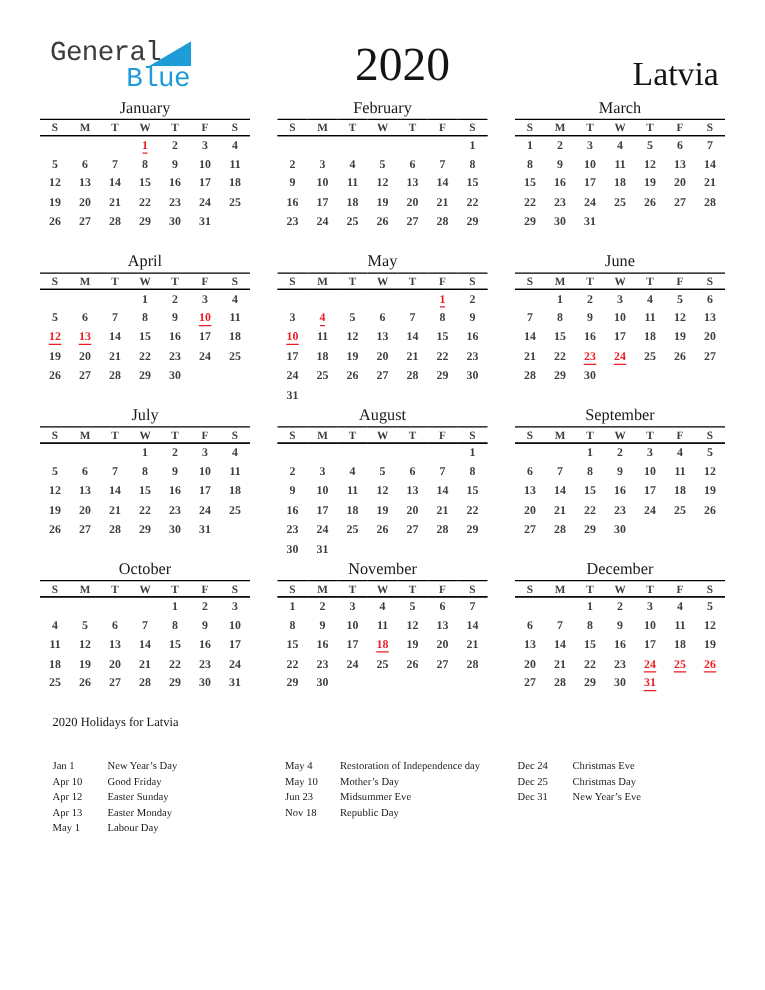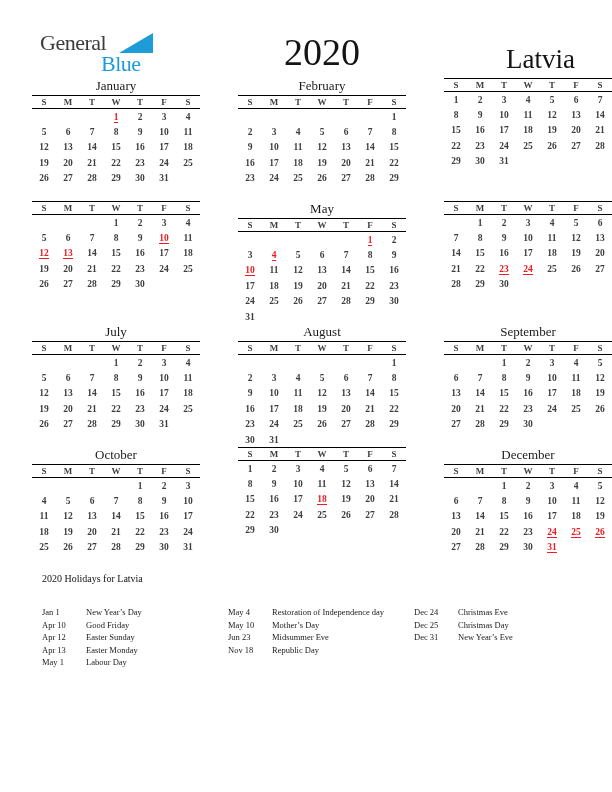--- a/index.html
+++ b/index.html
@@ -11,21 +11,21 @@
   .page{
     position:relative;
     width:612px;height:792px;
     background:#fff;
     font-family:"Liberation Serif", serif;
     overflow:hidden;
   }
   
   .logo{
     position:absolute;left:40px;top:30px;width:120px;height:48px;
-    font-family:Liberation Serif, serif;
+    font-family:Liberation Mono, monospace;
   }
   .logo-general{
     position:absolute;left:0;top:0;
     font-size:22px;color:#3b3b3b;letter-spacing:-0.5px;
   }
   .logo-triangle{position:absolute;left:79px;top:3px;}
   .logo-blue{
     position:absolute;left:61px;top:21px;
     font-size:22px;color:var(--logo-blue);letter-spacing:-0.5px;
   }
@@ -35,21 +35,21 @@
   }
   .country{
     position:absolute;right:37px;top:44px;
     font-size:27px;color:#141414;
   }
   
   .months-grid{
     position:absolute;left:32px;top:78px;width:548px;
     display:grid;
     grid-template-columns:repeat(3,168px);
-    column-gap:38px;
+    column-gap:22px;
     grid-auto-rows:123px;
   }
   .month{width:168px;}
   .month-name{
     text-align:center;font-size:13px;line-height:15px;
     color:#1a1a1a;margin-bottom:2px;
   }
   .month table{
     width:168px;border-collapse:collapse;table-layout:fixed;
   }
@@ -219,20 +219,21 @@
               <td>25</td>
               <td>26</td>
               <td>27</td>
               <td>28</td>
               <td>29</td>
             </tr>
           </tbody>
         </table>
       </div>
       <div class="month">
+        <div class="month-name">March</div>
         <table>
           <thead>
             <tr>
               <th>S</th>
               <th>M</th>
               <th>T</th>
               <th>W</th>
               <th>T</th>
               <th>F</th>
               <th>S</th>
@@ -281,20 +282,21 @@
               <td>31</td>
               <td></td>
               <td></td>
               <td></td>
               <td></td>
             </tr>
           </tbody>
         </table>
       </div>
       <div class="month">
+        <div class="month-name">April</div>
         <table>
           <thead>
             <tr>
               <th>S</th>
               <th>M</th>
               <th>T</th>
               <th>W</th>
               <th>T</th>
               <th>F</th>
               <th>S</th>
@@ -415,20 +417,21 @@
               <td></td>
               <td></td>
               <td></td>
               <td></td>
               <td></td>
             </tr>
           </tbody>
         </table>
       </div>
       <div class="month">
+        <div class="month-name">June</div>
         <table>
           <thead>
             <tr>
               <th>S</th>
               <th>M</th>
               <th>T</th>
               <th>W</th>
               <th>T</th>
               <th>F</th>
               <th>S</th>
@@ -738,20 +741,21 @@
               <td>27</td>
               <td>28</td>
               <td>29</td>
               <td>30</td>
               <td>31</td>
             </tr>
           </tbody>
         </table>
       </div>
       <div class="month">
+        <div class="month-name">November</div>
         <table>
           <thead>
             <tr>
               <th>S</th>
               <th>M</th>
               <th>T</th>
               <th>W</th>
               <th>T</th>
               <th>F</th>
               <th>S</th>

